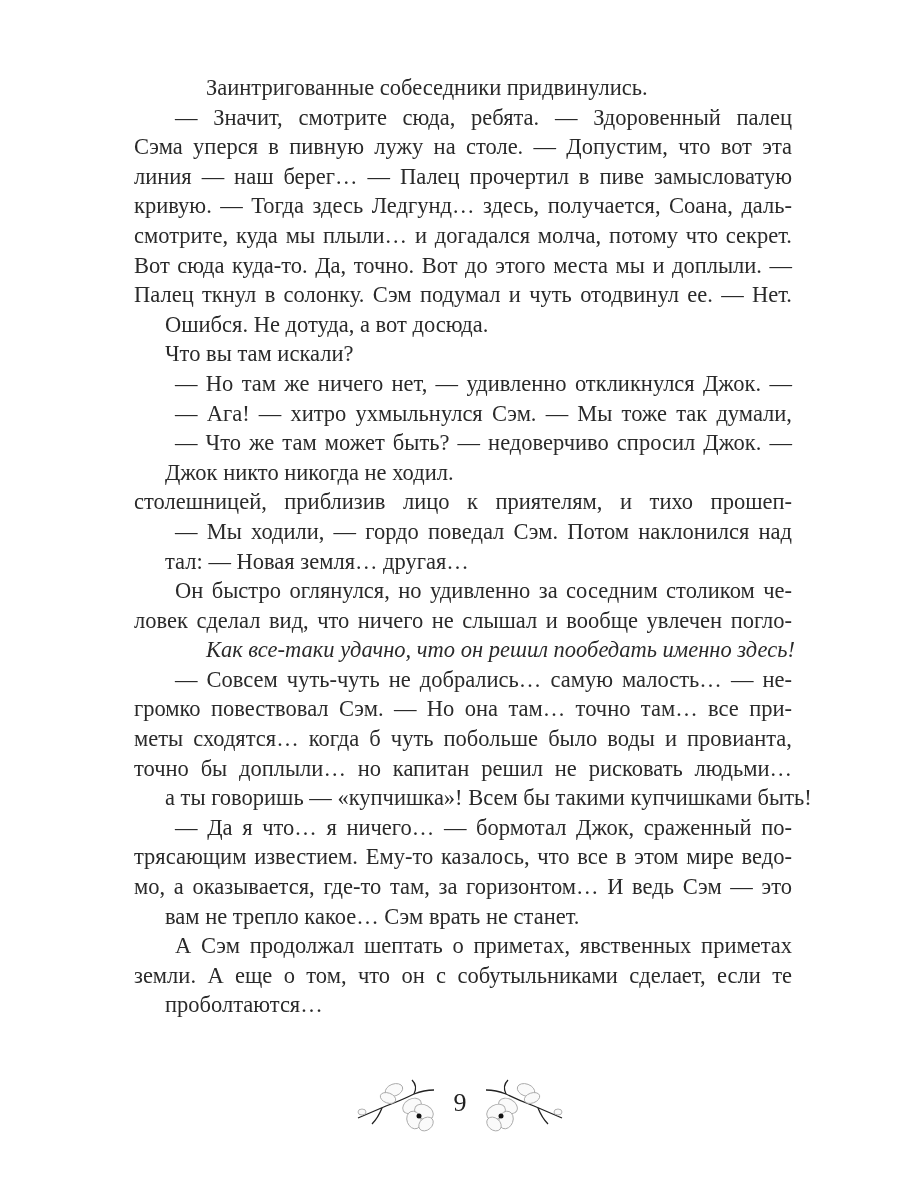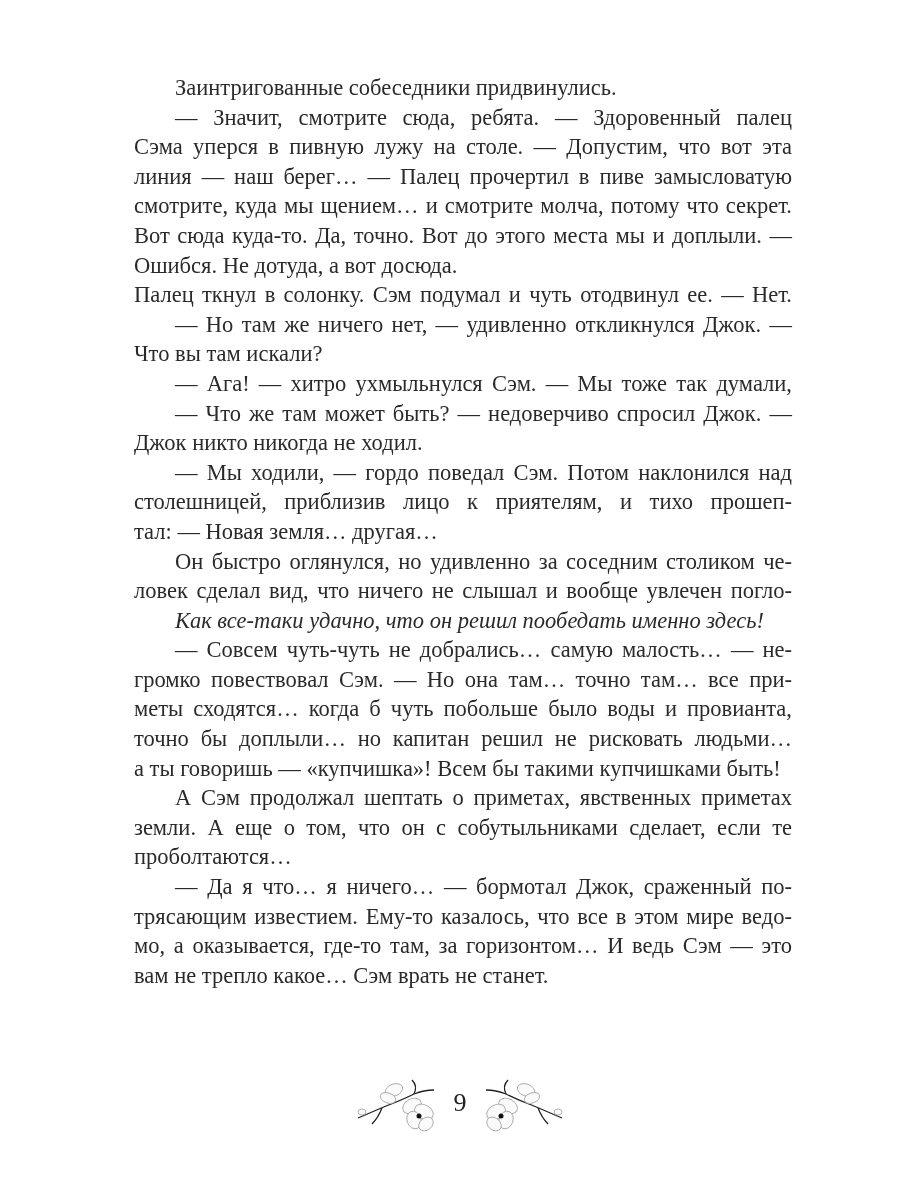--- a/index.html
+++ b/index.html
@@ -6,21 +6,21 @@
   body { width: 900px; height: 1200px; position: relative; overflow: hidden; }
   .page {
     position: absolute; left: 134px; top: 73px; width: 658px;
     font-family: "Liberation Serif", "DejaVu Serif", serif;
     font-size: 22.5px; line-height: 29.6px; color: #2a2a2a;
   }
   .line {
     display: block; height: 29.6px; white-space: nowrap;
     text-align: justify; text-align-last: justify;
   }
-  .line.last { text-align-last: left; }
+  .line.last { text-align-last: left; margin-left: 31px; }
   .line.indent { padding-left: 41px; }
   .italic { font-style: italic; }
   .footer {
     position: absolute; left: 340px; top: 1070px; width: 240px; height: 70px;
   }
   .pagenum {
     position: absolute; left: 0; right: 0; top: 18px; text-align: center;
     font-family: "Liberation Serif", "DejaVu Serif", serif;
     font-size: 26px; color: #222;
   }
@@ -32,65 +32,66 @@
 <body>
 
 <div class="page" id="page-body">
     <div>
       <span class="line indent last">Заинтригованные собеседники придвинулись.</span>
     </div>
     <div>
       <span class="line indent">— Значит, смотрите сюда, ребята. — Здоровенный палец</span>
       <span class="line">Сэма уперся в пивную лужу на столе. — Допустим, что вот эта</span>
       <span class="line">линия — наш берег… — Палец прочертил в пиве замысловатую</span>
-      <span class="line">смотрите, куда мы щением… и смотрите молча, потому что секрет.</span>
+      <span class="line">кривую. — Тогда здесь Ледгунд… здесь, получается, Соана, даль-</span>
+      <span class="line">смотрите, куда мы плыли… и догадался молча, потому что секрет.</span>
       <span class="line">Вот сюда куда-то. Да, точно. Вот до этого места мы и доплыли. —</span>
+      <span class="line">Палец ткнул в солонку. Сэм подумал и чуть отодвинул ее. — Нет.</span>
       <span class="line last">Ошибся. Не дотуда, а вот досюда.</span>
-      <span class="line">Палец ткнул в солонку. Сэм подумал и чуть отодвинул ее. — Нет.</span>
     </div>
     <div>
+      <span class="line last">Что вы там искали?</span>
       <span class="line indent">— Но там же ничего нет, — удивленно откликнулся Джок. —</span>
-      <span class="line last">Что вы там искали?</span>
     </div>
     <div>
       <span class="line indent">— Ага! — хитро ухмыльнулся Сэм. — Мы тоже так думали,</span>
     </div>
     <div>
       <span class="line indent">— Что же там может быть? — недоверчиво спросил Джок. —</span>
       <span class="line last">Джок никто никогда не ходил.</span>
     </div>
     <div>
+      <span class="line">столешницей, приблизив лицо к приятелям, и тихо прошеп-</span>
       <span class="line indent">— Мы ходили, — гордо поведал Сэм. Потом наклонился над</span>
-      <span class="line">столешницей, приблизив лицо к приятелям, и тихо прошеп-</span>
       <span class="line last">тал: — Новая земля… другая…</span>
     </div>
     <div>
       <span class="line indent">Он быстро оглянулся, но удивленно за соседним столиком че-</span>
       <span class="line">ловек сделал вид, что ничего не слышал и вообще увлечен погло-</span>
     </div>
     <div class="italic">
       <span class="line indent last">Как все-таки удачно, что он решил пообедать именно здесь!</span>
     </div>
     <div>
       <span class="line indent">— Совсем чуть-чуть не добрались… самую малость… — не-</span>
       <span class="line">громко повествовал Сэм. — Но она там… точно там… все при-</span>
       <span class="line">меты сходятся… когда б чуть побольше было воды и провианта,</span>
       <span class="line">точно бы доплыли… но капитан решил не рисковать людьми…</span>
       <span class="line last">а ты говоришь — «купчишка»! Всем бы такими купчишками быть!</span>
     </div>
     <div>
-      <span class="line indent">А Сэм продолжал шептать о приметах, явственных приметах</span>
-      <span class="line">земли. А еще о том, что он с собутыльниками сделает, если те</span>
-      <span class="line last">проболтаются…</span>
-    </div>
-    <div>
       <span class="line indent">— Да я что… я ничего… — бормотал Джок, сраженный по-</span>
       <span class="line">трясающим известием. Ему-то казалось, что все в этом мире ведо-</span>
       <span class="line">мо, а оказывается, где-то там, за горизонтом… И ведь Сэм — это</span>
       <span class="line last">вам не трепло какое… Сэм врать не станет.</span>
+    </div>
+    <div>
+      <span class="line indent">А Сэм продолжал шептать о приметах, явственных приметах</span>
+      <span class="line">земли. А еще о том, что он с собутыльниками сделает, если те</span>
+      <span class="line last">проболтаются…</span>
     </div>
   </div>
 
 <div class="footer">
   <svg class="orn left" viewBox="0 0 95 60">
     <g fill="none" stroke="#222" stroke-width="1.3">
       <path d="M6 42 Q20 36 34 30 Q50 24 62 18 Q72 14 82 14"></path>
       <path d="M30 32 Q26 42 20 48"></path>
       <path d="M62 18 Q66 10 60 4"></path>
     </g>

